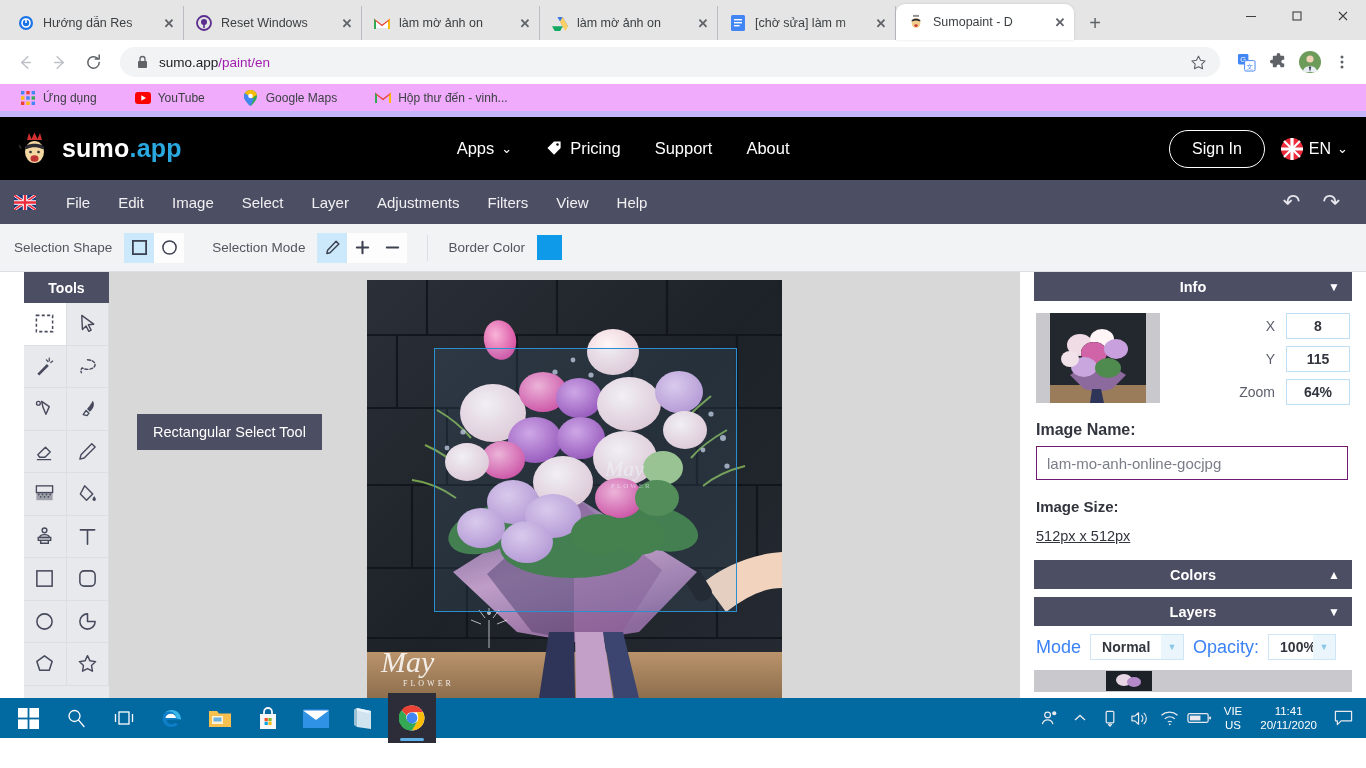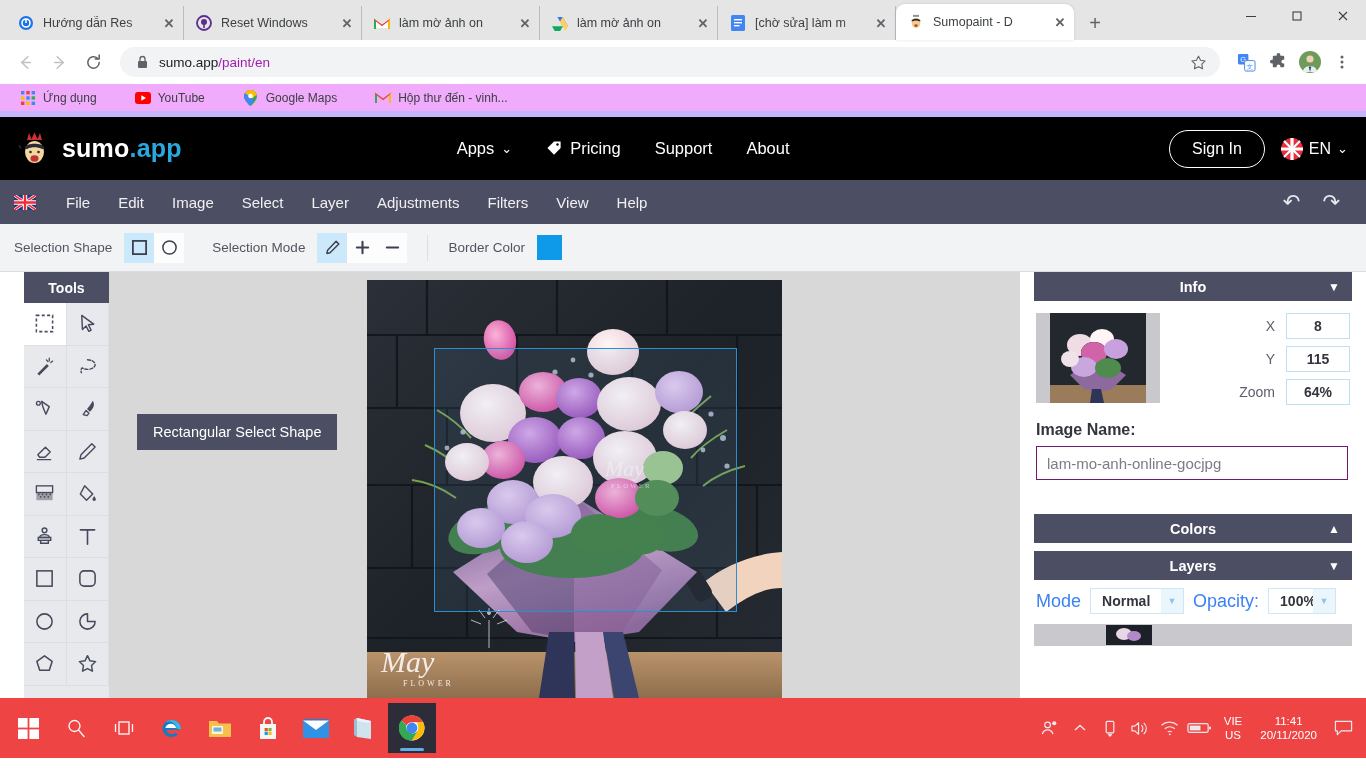--- a/index.html
+++ b/index.html
@@ -196,21 +196,21 @@
   .lr-select-text { padding: 0 11px; font-size: 14px; color: #33353e; font-weight: bold; }
   .lr-arrow {
     width: 22px; height: 24px; background: #eaf5fc; display: flex;
     align-items: center; justify-content: center; color: #8cc6e8; font-size: 9px;
   }
   .layer-strip { height: 22px; background: #c9c9cd; margin: 4px 14px 0 14px;
                  display: flex; align-items: center; padding-left: 72px; }
 
   
   .taskbar {
-    height: 60px; background: #ef4444; display: flex; align-items: center;
+    height: 40px; background: #0369a1; display: flex; align-items: center;
     padding: 0 4px; color: #fff;
   }
   .tb-item {
     width: 48px; height: 50px; display: flex; align-items: center;
     justify-content: center; position: relative; flex: none;
   }
   .tb-item.running::after {
     content: ''; position: absolute; bottom: 2px; left: 12px; right: 12px;
     height: 3px; background: #5fb0e8; border-radius: 2px;
   }
@@ -789,21 +789,21 @@
           <text x="14" y="392" font-size="30" font-style="italic">May</text>
           <text x="36" y="406" font-size="8" letter-spacing="3">FLOWER</text>
           <g stroke="#ffffff" stroke-width="1" opacity=".8">
             <path d="M122 340v28M118 338l-6-8M126 338l6-8M122 334v-6M114 344l-10-4M130 344l10-4"></path>
             <circle cx="122" cy="333" r="1.5" fill="#fff"></circle>
           </g>
         </g>
       </svg>
       <div class="sel-rect"></div>
     </div>
-    <div class="tooltip">Rectangular Select Shape</div>
+    <div class="tooltip">Rectangular Select Tool</div>
   </div>
 
   <div class="right-panel">
 
     <div class="panel-header">
       <span>Info</span>
       <span class="panel-caret">▼</span>
     </div>
 
     <div class="info-body">
@@ -836,20 +836,24 @@
           <span class="info-key">Zoom</span>
           <span class="info-val">64%</span>
         </div>
       </div>
     </div>
 
     <div class="field-label">Image Name:</div>
     <div class="name-input">lam-mo-anh-online-gocjpg</div>
 
     <div class="meta-row">
+      <div class="meta-col">
+        <div class="meta-label">Image Size:</div>
+        <div class="meta-link">512px x 512px</div>
+      </div>
     </div>
 
     <div class="panel-header" style="margin-top:16px">
       <span>Colors</span>
       <span class="panel-caret">▲</span>
     </div>
 
     <div class="panel-header" style="margin-top:8px">
       <span>Layers</span>
       <span class="panel-caret">▼</span>

